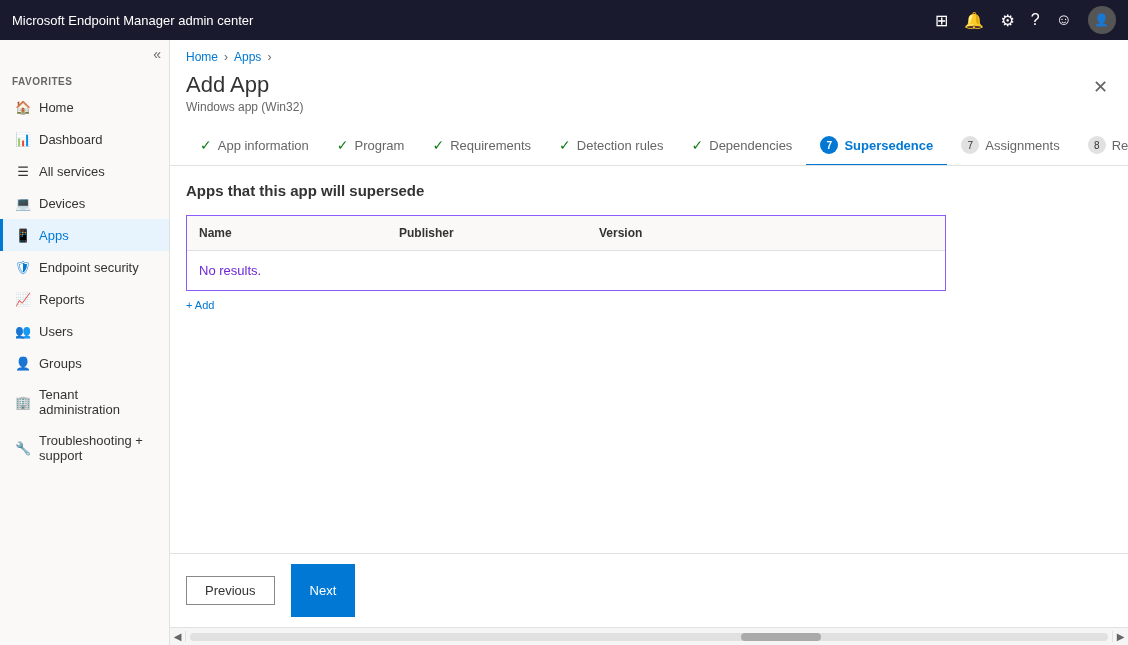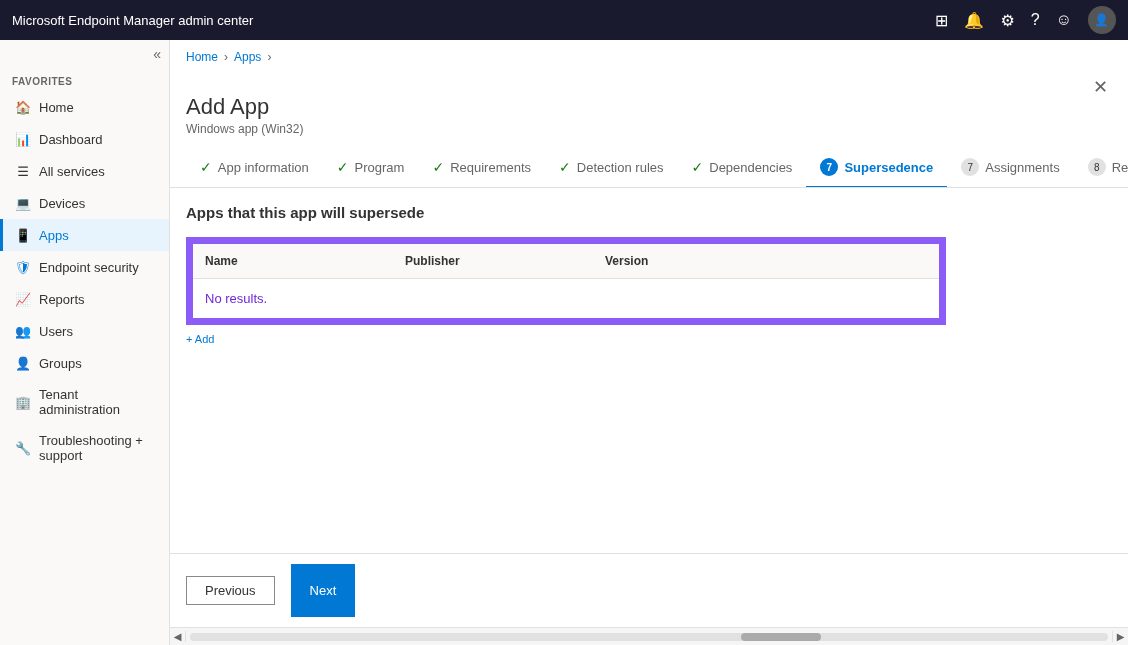--- a/index.html
+++ b/index.html
@@ -49,21 +49,21 @@
     .content { flex: 1; display: flex; flex-direction: column; overflow: hidden; background: white; }
 
     
     .breadcrumb { display: flex; align-items: center; gap: 6px; padding: 10px 16px 4px; font-size: 12px; color: #0078d4; }
     .breadcrumb-sep { color: #666; }
     .breadcrumb a { color: #0078d4; text-decoration: none; }
 
     
     .page-header { padding: 4px 16px 12px; display: flex; align-items: flex-start; justify-content: space-between; }
     .page-header-left {}
-    .page-title { font-size: 22px; font-weight: 300; color: #333; margin-top: 22px; }
+    .page-title { font-size: 22px; font-weight: 300; color: #333; }
     .page-subtitle { font-size: 12px; color: #666; margin-top: 2px; }
     .close-btn { background: none; border: none; cursor: pointer; font-size: 18px; color: #666; padding: 4px; }
 
     
     .tabs { display: flex; align-items: center; padding: 0 16px; border-bottom: 1px solid #e1e1e1; overflow-x: auto; gap: 0; }
     .tab {
       display: flex; align-items: center; gap: 6px; padding: 10px 14px;
       cursor: pointer; font-size: 13px; color: #666; white-space: nowrap;
       border-bottom: 2px solid transparent; margin-bottom: -1px;
     }
@@ -75,21 +75,21 @@
     
     .tab-content { flex: 1; overflow-y: auto; padding: 16px; }
 
     
     .info-text { font-size: 13px; color: #333; line-height: 1.5; margin-bottom: 20px; max-width: 760px; }
 
     
     .section-heading { font-size: 15px; font-weight: 600; color: #333; margin-bottom: 16px; }
 
     
-    .table-container { border: 7px solid #8b5cf6; max-width: 760px; }
+    .table-container { border: 1px solid #8b5cf6; max-width: 760px; }
     .table-header { display: grid; grid-template-columns: 200px 200px 200px 1fr; border-bottom: 1px solid #e1e1e1; background: #faf9f8; }
     .table-header-cell { padding: 10px 12px; font-size: 12px; font-weight: 600; color: #333; }
     .table-row-empty { padding: 12px; font-size: 13px; color: #6d28d9; }
 
     
     .add-btn { display: inline-flex; align-items: center; gap: 4px; color: #0078d4; background: none; border: none; cursor: pointer; font-size: 11px; padding: 8px 0; }
 
     
     .footer { border-top: 1px solid #e1e1e1; padding: 10px 16px; display: flex; align-items: center; gap: 16px; background: white; flex-shrink: 0; }
     .btn-prev { background: white; border: 1px solid #8a8886; color: #333; padding: 6px 18px; cursor: pointer; font-size: 13px; }

